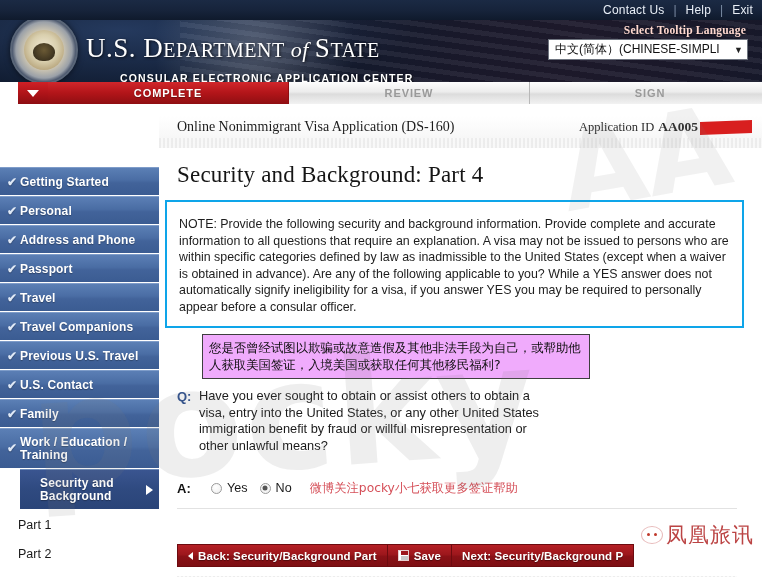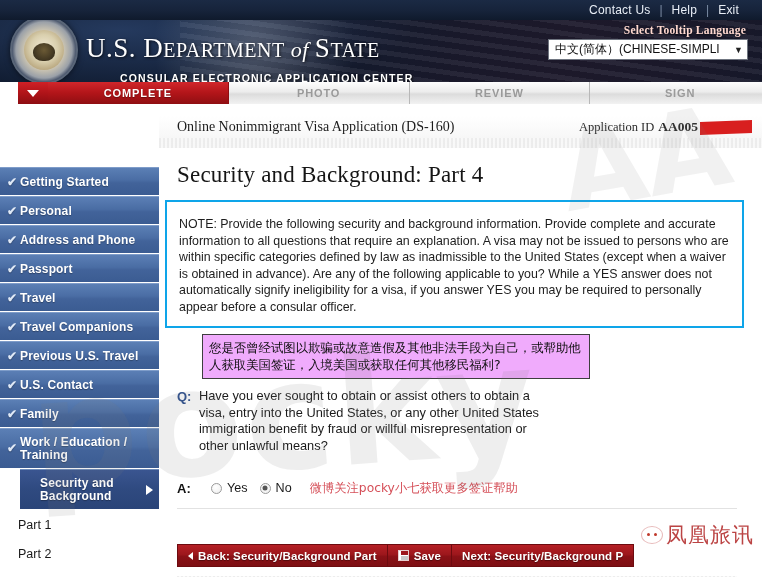--- a/index.html
+++ b/index.html
@@ -15,21 +15,21 @@
 
   
   .topbar {
     position: absolute;
     top: 0; left: 0;
     width: 762px; height: 20px;
     background: linear-gradient(to bottom, #1b2a44 0%, #16233a 55%, #0f1a2c 100%);
     display: flex;
     justify-content: flex-end;
     align-items: center;
-    padding-right: 14px;
+    padding-right: 0;
     z-index: 20;
   }
   .topbar-link {
     color: #e8eef6;
     font-size: 12px;
     font-family: "Liberation Sans", sans-serif;
     text-decoration: none;
     padding: 0 9px;
     letter-spacing: .2px;
     cursor: pointer;
@@ -576,21 +576,20 @@
       <span class="lang-arrow">▼</span>
     </div>
   </div>
 </div>
 
 <div class="steps">
   <div class="step-caret">
     <div class="tri"></div>
   </div>
   <div class="step active">COMPLETE</div>
-  <div class="step">PHOTO</div>
   <div class="step">REVIEW</div>
   <div class="step">SIGN</div>
 </div>
 
 <div class="sidebar">
   <div class="side-top-gap"></div>
 
   <div class="nav-item">
     <span class="chk">✔</span>
     <span>Getting Started</span>

